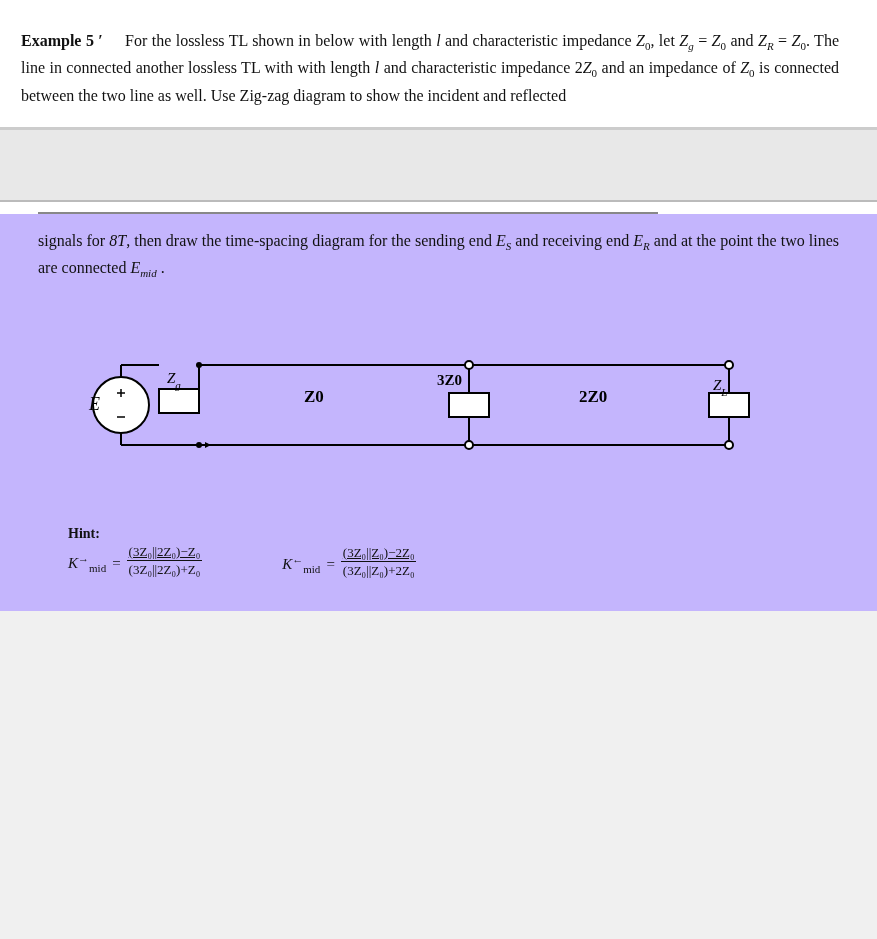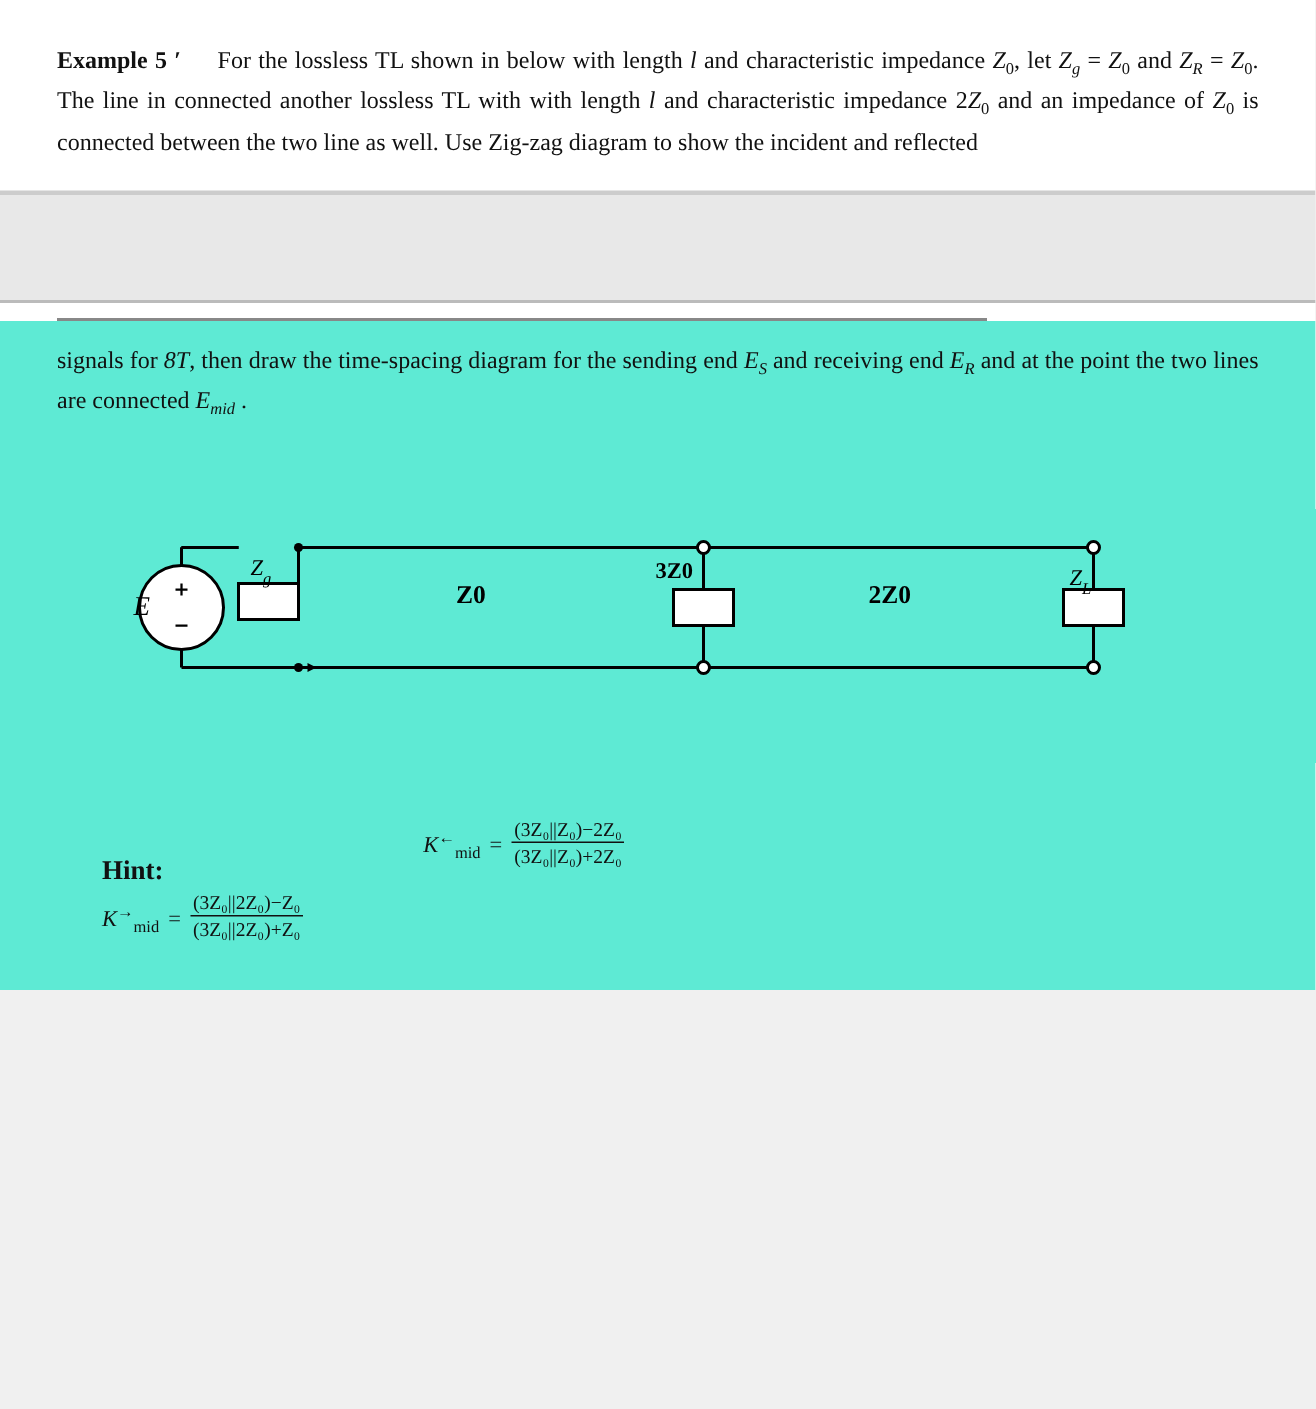--- a/index.html
+++ b/index.html
@@ -7,21 +7,21 @@
       width: 877px;
       min-height: 939px;
       background: #f0f0f0;
       font-family: 'Times New Roman', Times, serif;
       font-size: 16px;
       color: #111;
       overflow-x: hidden;
     }
     .page-top {
       background: #fff;
-      padding: 28px 38px 18px 38px;
+      padding: 28px 38px 18px 21px;
       border-bottom: 3px solid #ccc;
     }
     .example-label {
       font-weight: bold;
       font-size: 16px;
       white-space: nowrap;
     }
     .problem-text {
       font-size: 16px;
       line-height: 1.65;
@@ -37,21 +37,21 @@
       background: #fff;
       padding: 10px 38px 0 38px;
     }
     .divider-line hr {
       border: none;
       border-top: 2px solid #888;
       width: 620px;
       margin: 0;
     }
     .page-bottom {
-      background: #5eead4;
+      background: #c4b5fd;
       padding: 14px 38px 30px 38px;
     }
     .signals-text {
       font-size: 16px;
       line-height: 1.65;
       text-align: justify;
       margin-bottom: 22px;
     }
     .circuit-area {
       display: flex;
@@ -69,37 +69,37 @@
       gap: 80px;
       margin-top: 16px;
       padding-left: 30px;
     }
     .hint-block {
       font-size: 15px;
       line-height: 1.5;
     }
     .hint-label {
       font-weight: bold;
-      font-size: 18px;
-      margin-top: 44px;
+      font-size: 14px;
     }
     .frac {
       display: inline-flex;
       flex-direction: column;
       align-items: center;
       vertical-align: middle;
       font-size: 13px;
       line-height: 1.2;
       position: relative;
       top: -2px;
     }
     .frac-num {
       border-bottom: 1px solid #111;
       padding: 0 2px 1px 2px;
       text-align: left;
+      text-decoration: underline;
     }
     .frac-den {
       padding: 1px 2px 0 2px;
       text-align: right;
     }
     .k-row {
       display: flex;
       align-items: center;
       gap: 6px;
       margin-top: 2px;

